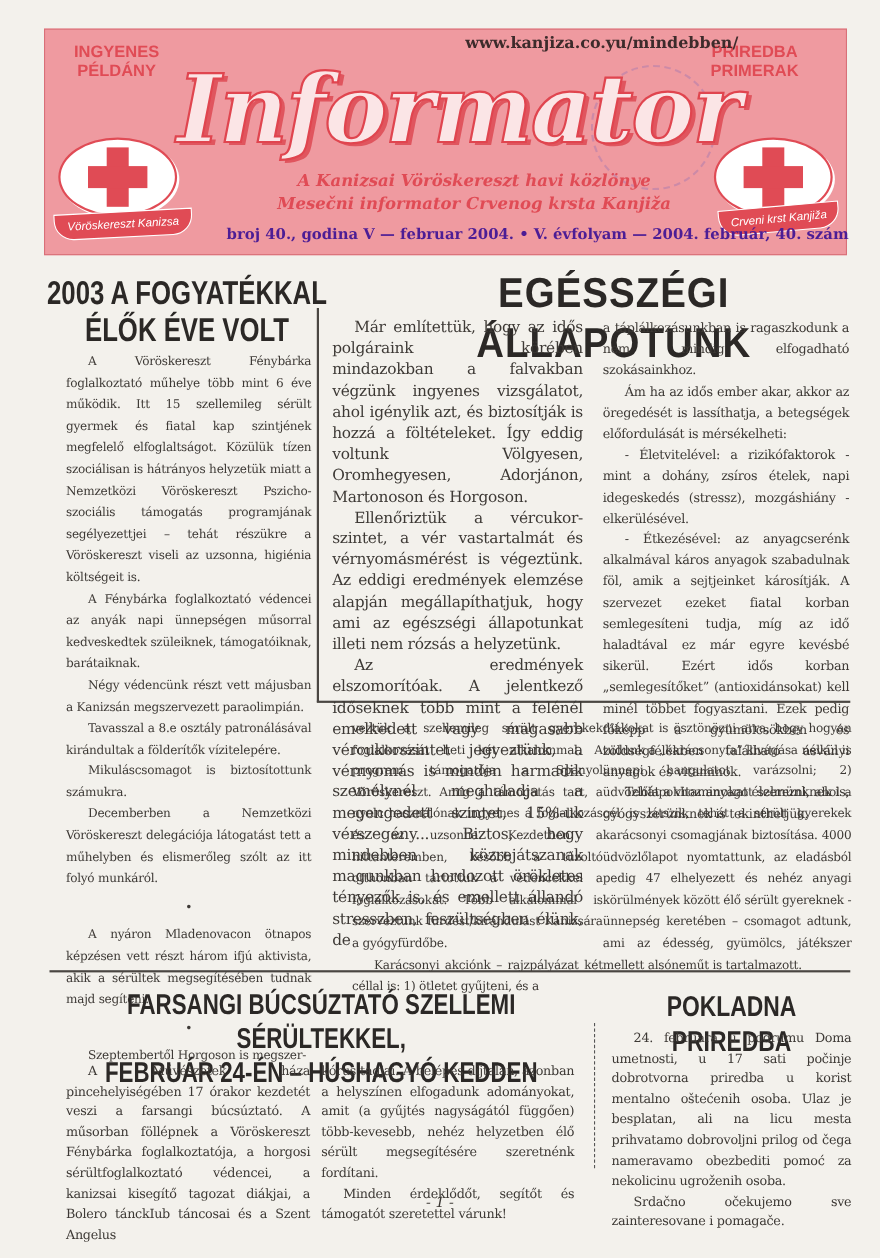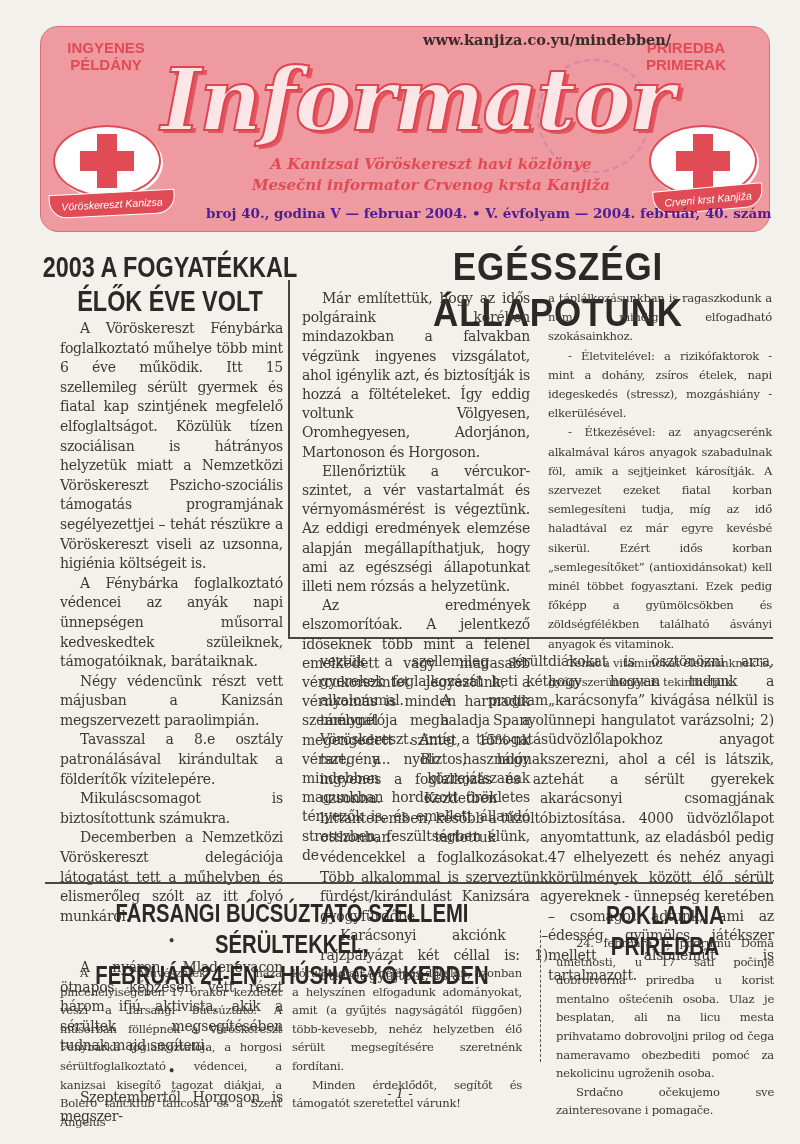--- a/index.html
+++ b/index.html
@@ -10,21 +10,21 @@
     color:#3a3633;
     position:relative;
   }
   .page { position:absolute; left:0; top:0; width:800px; height:1144px; }
 
   
   .masthead {
     position:absolute; left:40px; top:26px; width:730px; height:206px;
     background:#ef9aa0;
     border:1.5px solid #d97078;
-    border-radius:18px;
+    border-radius:0;
     box-sizing:border-box;
   }
   .corner-text {
     position:absolute; font-family:"Liberation Sans", sans-serif; font-weight:bold;
     color:#e04b55; font-size:15px; line-height:17px; text-align:center;
   }
   .corner-left { left:20px; top:12px; width:90px; }
   .corner-right { right:28px; top:12px; width:110px; }
   .url {
     position:absolute; left:382px; top:4px;
@@ -78,21 +78,21 @@
     position:absolute; font-family:"Liberation Sans", sans-serif; font-weight:bold;
     color:#2b2826; text-align:center; transform:scaleX(0.78); transform-origin:center top;
   }
   .h-left { left:0px; top:250px; width:340px; font-size:30px; line-height:34px; }
   .h-main { left:308px; top:244px; width:500px; font-size:38px; line-height:46px; transform:scaleX(0.92); letter-spacing:1px; }
   .h-bottom { left:-28px; top:898px; width:640px; font-size:26px; line-height:31px; }
   .h-right { left:535px; top:900px; width:260px; font-size:26px; line-height:31px; transform:scaleX(0.8); }
 
   
   .col {
-    position:absolute; font-family:"DejaVu Serif", serif; font-size:14px; line-height:19.6px;
+    position:absolute; font-family:"DejaVu Serif", serif; font-size:11px; line-height:19.6px;
     color:#3d3935; text-align:justify; letter-spacing:-0.25px;
   }
   .col p { margin:0; text-indent:20px; }
   .col p.noind { text-indent:0; }
   .col .bullet { text-align:center; text-indent:0; margin:6px 0; }
   .col-left { left:60px; top:319px; width:223px; }
   .col-box1 { left:302px; top:289px; width:228px; font-size:14px; line-height:19.2px; }
   .col-box2 { left:548px; top:289px; width:224px; font-size:11.6px; line-height:19.2px; }
   .col-mid { left:320px; top:652px; width:228px; }
   .col-right { left:548px; top:652px; width:226px; }
@@ -168,20 +168,21 @@
   <div class="box-rule-left"></div>
   <div class="box-rule-bottom"></div>
 
   <div class="col col-box1">
     <p>Már említettük, hogy az idős polgáraink körében mindazokban a falvakban végzünk ingyenes vizsgálatot, ahol igénylik azt, és biztosítják is hozzá a föltételeket. Így eddig voltunk Völgyesen, Oromhegyesen, Adorjánon, Martonoson és Horgoson.</p>
     <p>Ellenőriztük a vércukor-szintet, a vér vastartalmát és vérnyomásmérést is végeztünk. Az eddigi eredmények elemzése alapján megállapíthatjuk, hogy ami az egészségi állapotunkat illeti nem rózsás a helyzetünk.</p>
     <p>Az eredmények elszomorítóak. A jelentkező időseknek több mint a felénél emelkedett vagy magasabb vércukorszintet jegyeztünk, a vérnyomás is minden harmadik személynél meghaladja a megengedett szintet, 15%-uk vérszegény... Biztos, hogy mindebben közrejátszanak magunkban hordozott örökletes tényezők is, és emellett állandó stresszben, feszültségben élünk, de</p>
   </div>
   <div class="col col-box2">
     <p class="noind">a táplálkozásunkban is ragaszkodunk a nem mindig elfogadható szokásainkhoz.</p>
+    <p>Ám ha az idős ember akar, akkor az öregedését is lassíthatja, a betegségek előfordulását is mérsékelheti:</p>
     <p>- Életvitelével: a rizikófaktorok - mint a dohány, zsíros ételek, napi idegeskedés (stressz), mozgáshiány - elkerülésével.</p>
     <p>- Étkezésével: az anyagcserénk alkalmával káros anyagok szabadulnak föl, amik a sejtjeinket károsítják. A szervezet ezeket fiatal korban semlegesíteni tudja, míg az idő haladtával ez már egyre kevésbé sikerül. Ezért idős korban „semlegesítőket” (antioxidánsokat) kell minél többet fogyasztani. Ezek pedig főképp a gyümölcsökben és zöldségfélékben található ásványi anyagok és vitaminok.</p>
     <p>Tehát a vitaminokat élelmünknek is, gyógyszerünknek is tekinthetjük.</p>
   </div>
 
   <div class="col col-mid">
     <p class="noind">veztük a szellemileg sérült gyerekek foglalkozását heti két alkalommal. A program támogatója a Spanyol Vöröskereszt. Amíg a támogatás tart, a nyolc használónak ingyenes a foglalkozás és az uzsonna. Kezdetben a hittanteremben, később a tűzoltó otthonban tartottuk a védencekkel a foglalkozásokat. Több alkalommal is szerveztünk fürdést/kirándulást Kanizsára a gyógyfürdőbe.</p>
     <p>Karácsonyi akciónk – rajzpályázat két céllal is: 1) ötletet gyűjteni, és a</p>
   </div>
   <div class="col col-right">

